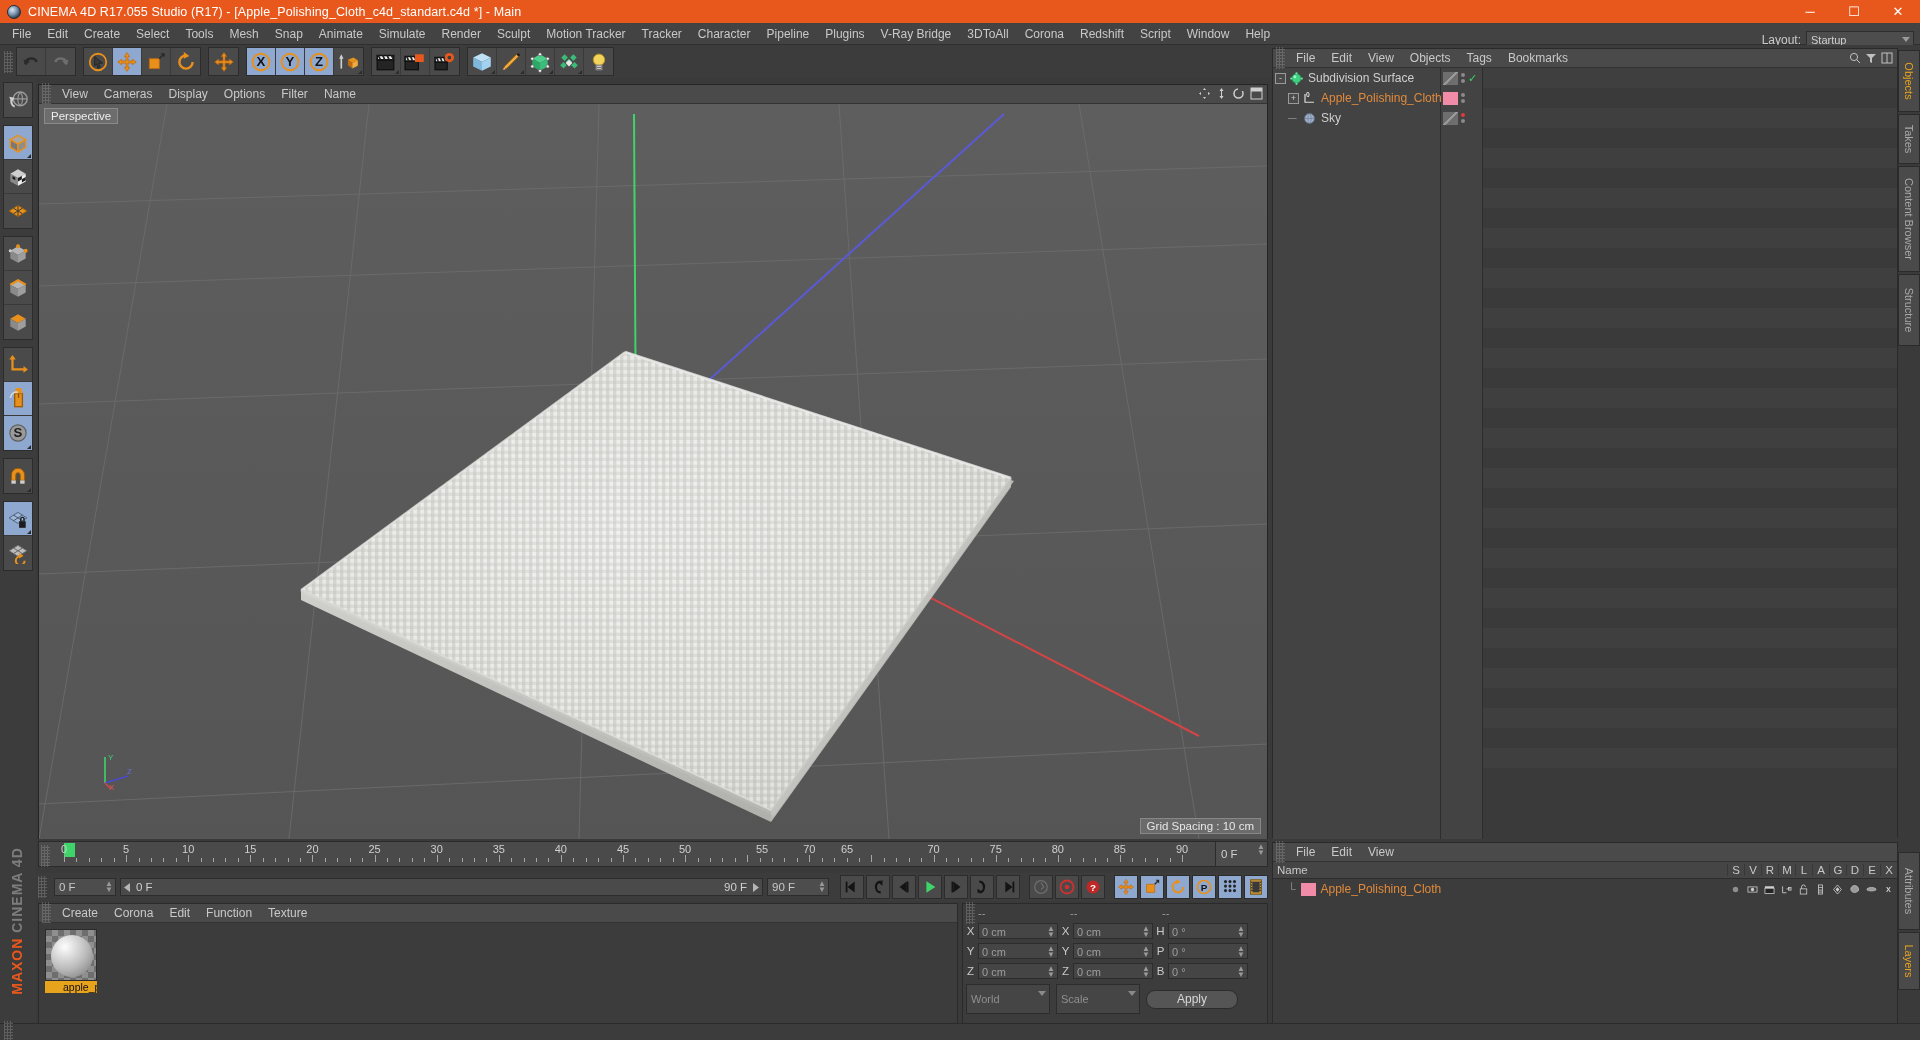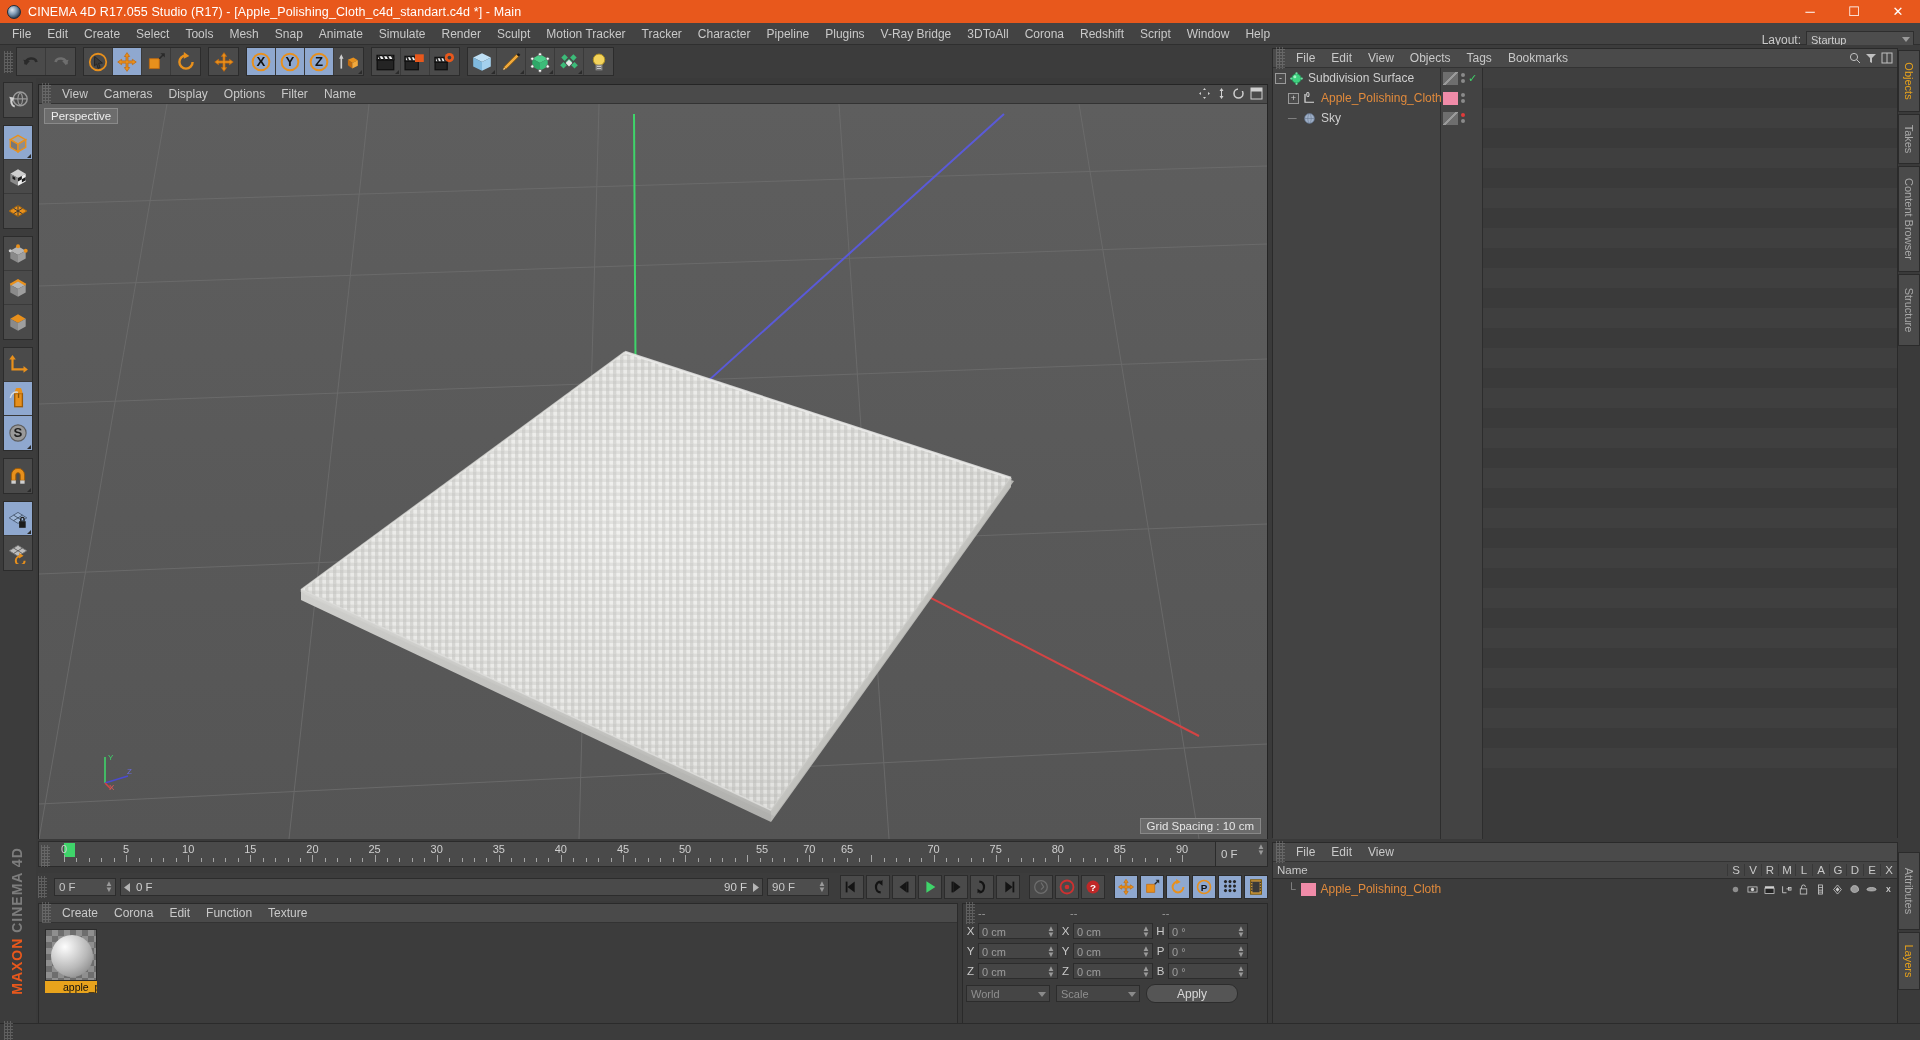--- a/index.html
+++ b/index.html
@@ -144,21 +144,21 @@
   
   #coords{ position:absolute; left:962px; top:903px; width:306px; height:122px;
     background:#3c3c3c; border:1px solid #2a2a2a;}
   #coordhead{ height:17px; display:flex; align-items:center; font-size:11px; color:#9a9a9a;}
   #coordhead span{ width:92px; text-align:left; }
   .crow{ display:flex; align-items:center; height:20px; padding:0 2px; gap:2px;}
   .clab{ width:11px; font-size:11.5px; color:#c9c9c9; text-align:center;}
   .cfield{ width:80px;height:16px; background:#454545; border:1px solid #2c2c2c;
     color:#9d9d9d; font-size:11px; display:flex; align-items:flex-end; padding:0 3px; position:relative;}
   .cbottom{ display:flex; align-items:center; gap:6px; padding:3px 3px 0 3px;}
-  .cdd{ width:84px;height:17px;background:#454545;border:1px solid #2c2c2c;color:#8f8f8f;
+  .cdd{ width:84px;height:30px;background:#454545;border:1px solid #2c2c2c;color:#8f8f8f;
     font-size:11px;display:flex;align-items:center;padding:0 4px;position:relative;}
   .cdd .arw{ position:absolute;right:3px;top:6px;width:0;height:0;
     border-left:4px solid transparent;border-right:4px solid transparent;border-top:5px solid #8a8a8a;}
   #applybtn{ width:92px;height:19px;background:#555;border:1px solid #2c2c2c;border-radius:9px;
     display:flex;align-items:center;justify-content:center;color:#d8d8d8;font-size:12px;}
 
   
   #matmgr2{ position:absolute; left:1272px; top:842px; width:626px; height:183px;
     background:#3c3c3c; border:1px solid #2a2a2a;}
   #mm2menu{ height:19px; background:#4a4a4a; display:flex; align-items:center; border-bottom:1px solid #333;}

